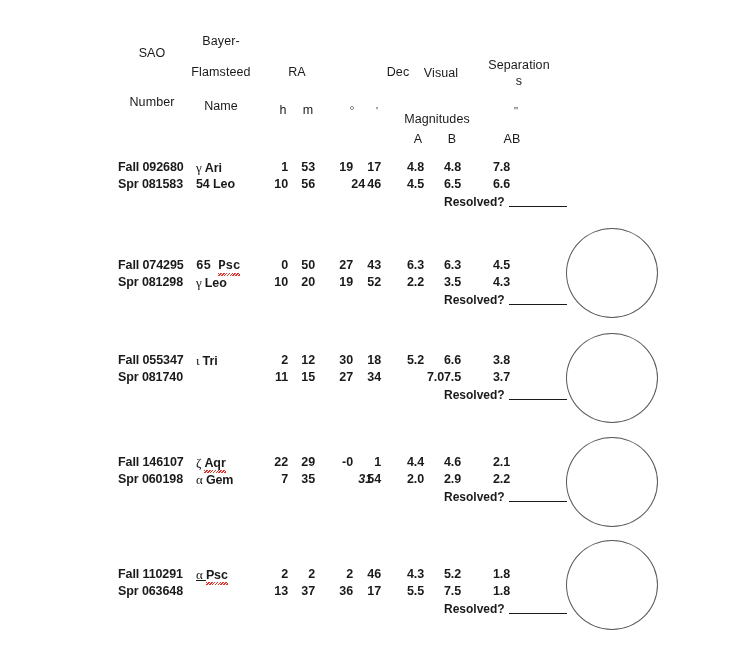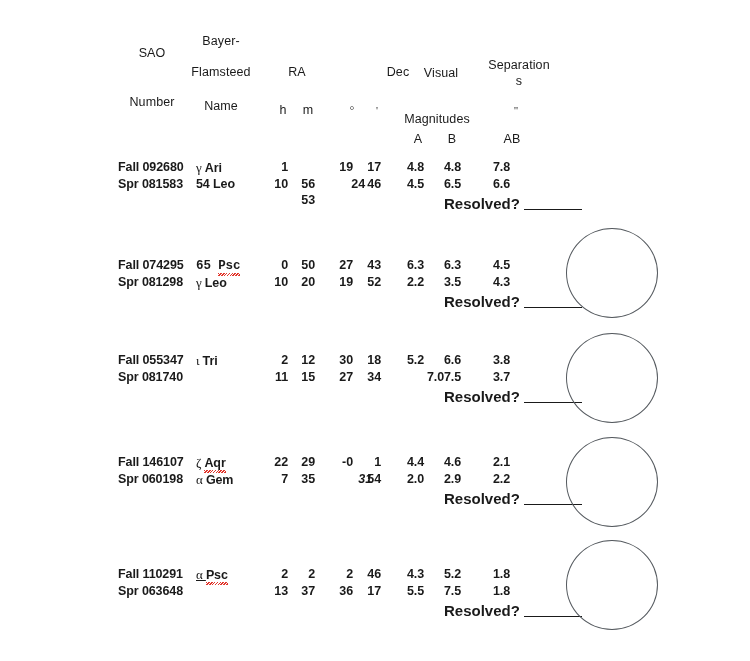--- a/index.html
+++ b/index.html
@@ -71,21 +71,21 @@
     background-image:
       repeating-linear-gradient(135deg,
         #e02b20 0px, #e02b20 1px,
         transparent 1px, transparent 2px);
     opacity: .95;
   }
 
   
   .resolved {
     position: absolute;
-    font-size: 15px;
+    font-size: 12px;
     font-weight: 600;
     white-space: nowrap;
   }
   .resolved .blank {
     display: inline-block;
     width: 58px;
     border-bottom: 1.4px solid #1a1a1a;
     margin-left: 4px;
     vertical-align: -1px;
   }
@@ -126,21 +126,21 @@
 
   <div class="cell hdr ctr" style="left:519px; top:58px;">Separation</div>
   <div class="cell hdr ctr" style="left:519px; top:74px;">s</div>
   <div class="cell hdr hdr-sym ctr" style="left:516px; top:103px;">"</div>
   <div class="cell hdr ctr" style="left:512px; top:132px;">AB</div>
 
   <div id="blocks-layer">
       <div class="cell data " style="left: 118px; top: 160px;">Fall 092680</div>
       <div class="cell data" style="left: 196px; top: 160px;"><span class="greek">γ </span><span>Ari</span></div>
       <div class="cell data rgt" style="left: 288px; top: 160px;">1</div>
-      <div class="cell data rgt" style="left: 315px; top: 160px; margin-top: 33px;">53</div>
+      <div class="cell data rgt" style="left: 315px; top: 160px;">53</div>
       <div class="cell data rgt" style="left: 353px; top: 160px;">19</div>
       <div class="cell data rgt" style="left: 381px; top: 160px;">17</div>
       <div class="cell data rgt" style="left: 424px; top: 160px;">4.8</div>
       <div class="cell data rgt" style="left: 461px; top: 160px;">4.8</div>
       <div class="cell data rgt" style="left: 510px; top: 160px;">7.8</div>
       <div class="cell data " style="left: 118px; top: 177px;">Spr 081583</div>
       <div class="cell data" style="left: 196px; top: 177px;"><span>54 Leo</span></div>
       <div class="cell data rgt" style="left: 288px; top: 177px;">10</div>
       <div class="cell data rgt" style="left: 315px; top: 177px; text-align: right;">56</div>
       <div class="cell data rgt" style="left: 353px; top: 177px; margin-left: 12px;">24</div>

